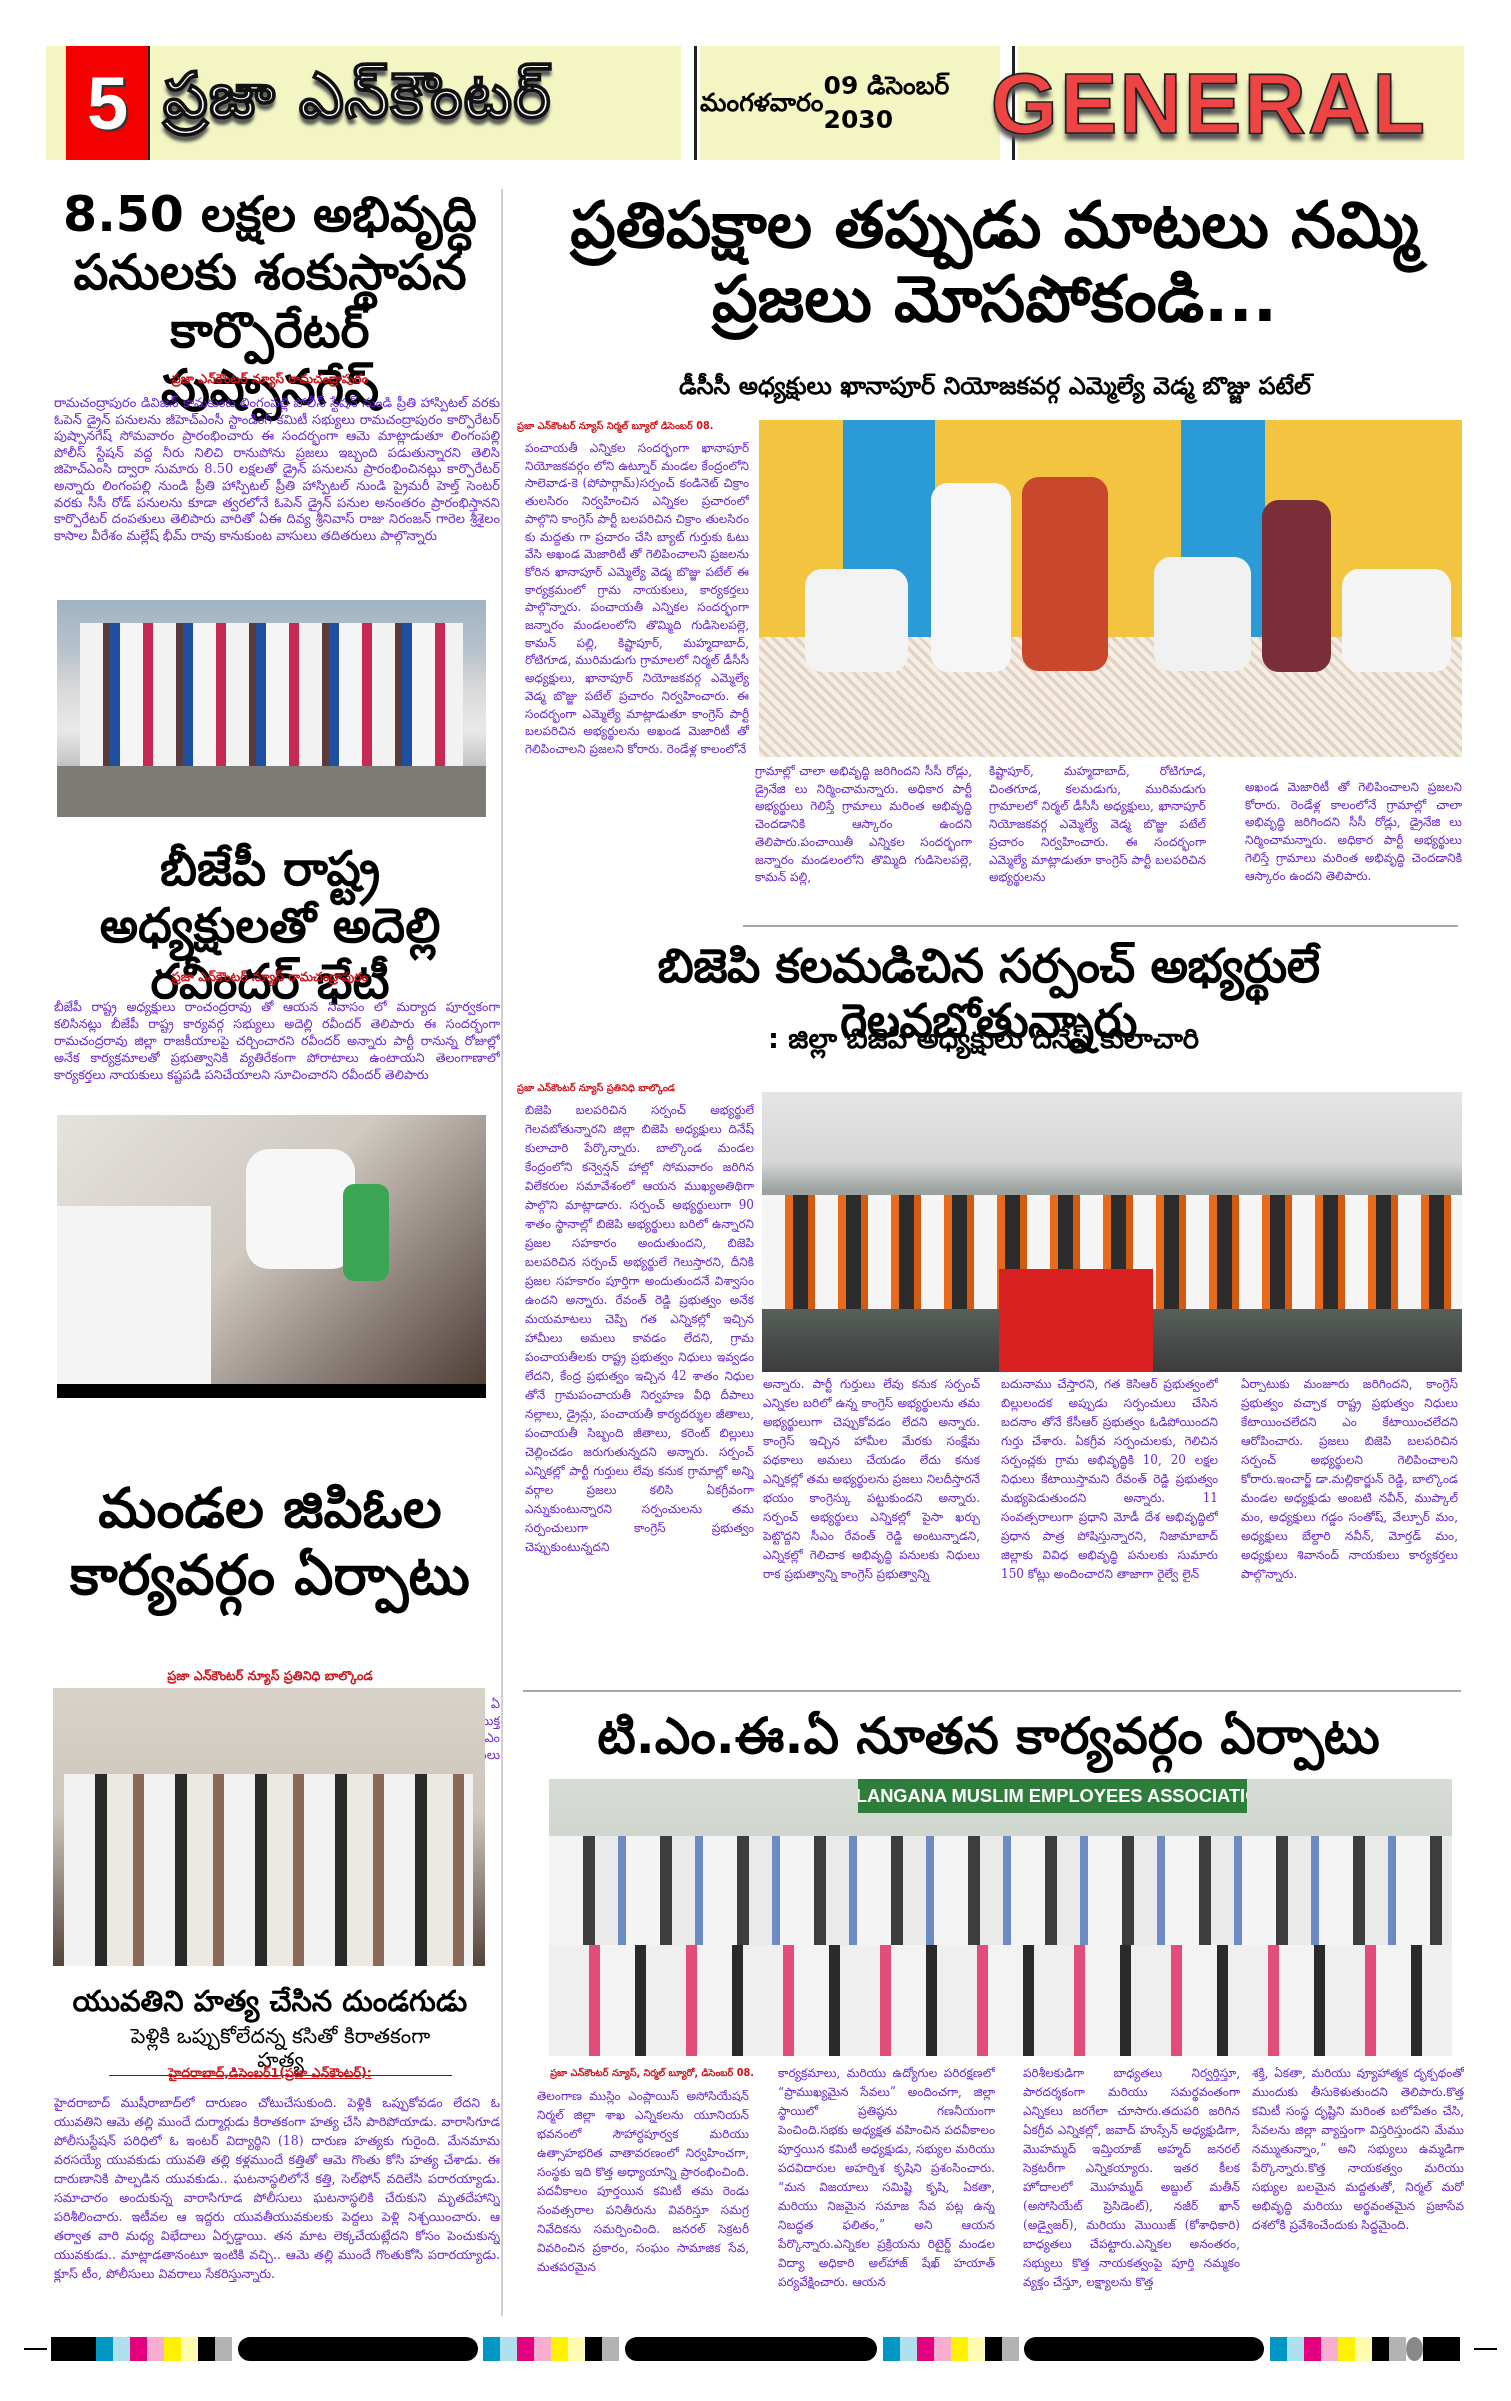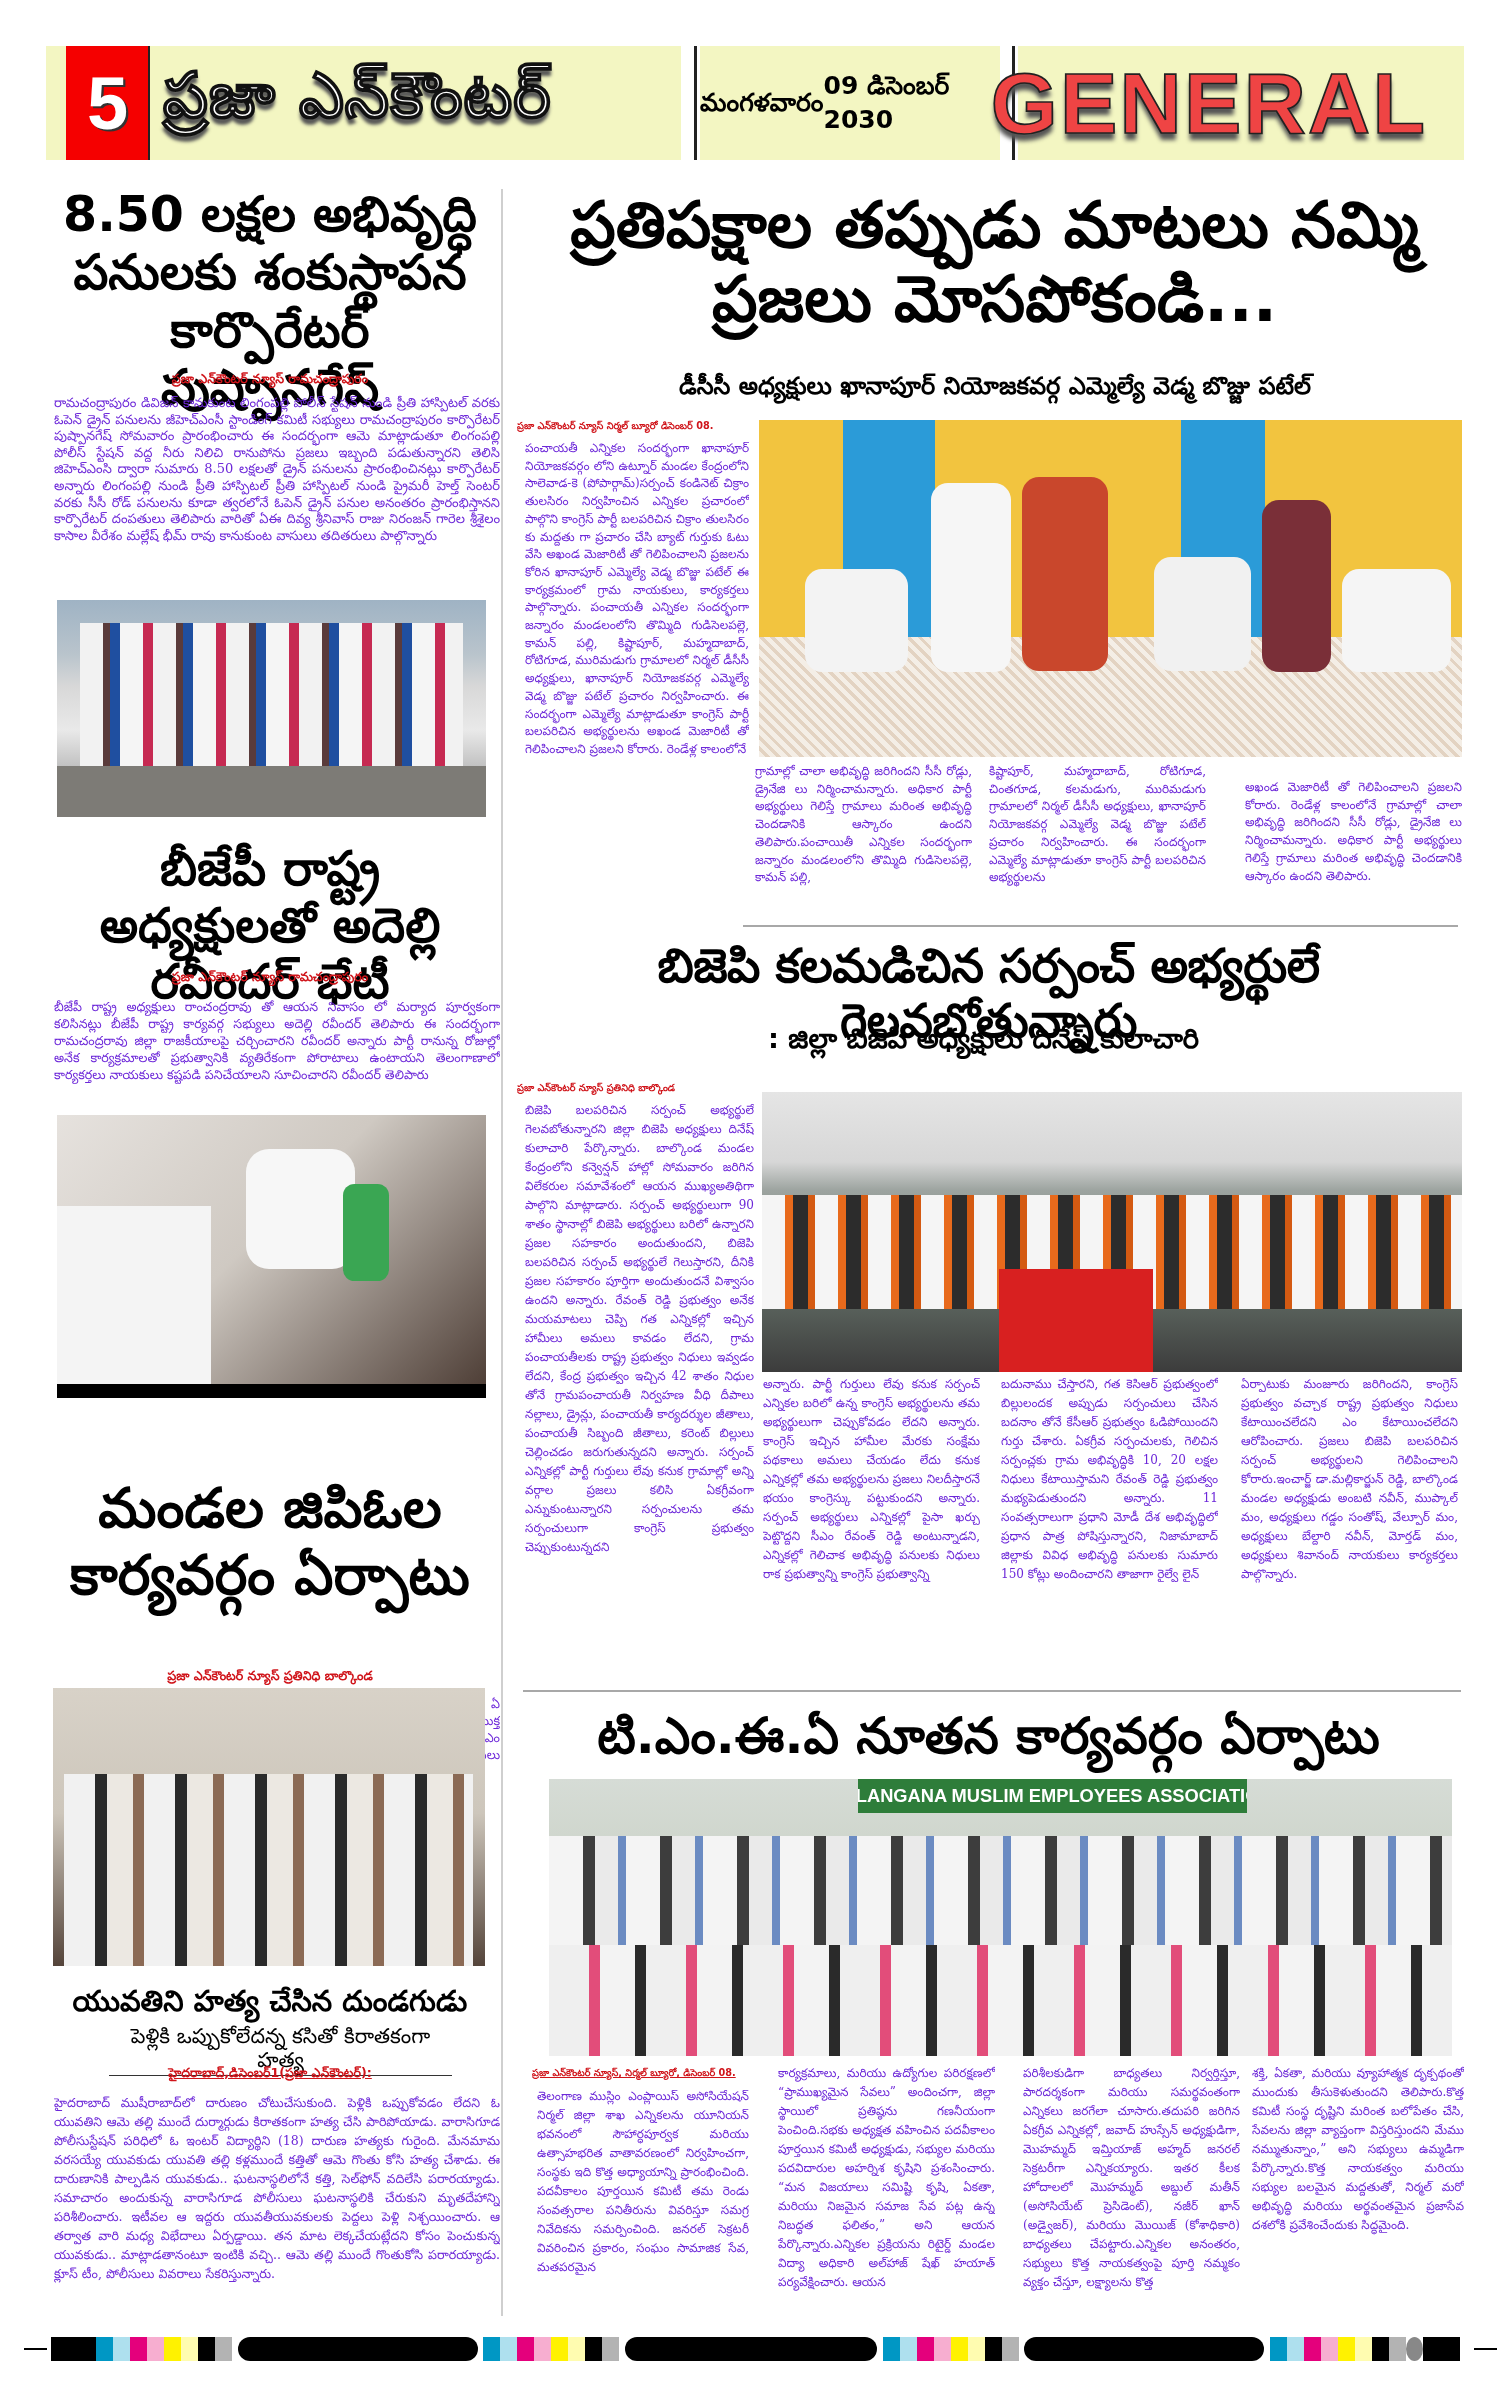--- a/index.html
+++ b/index.html
@@ -124,21 +124,21 @@
 
 <div class="hr" style="left:523px; top:1690px; width:938px;"></div>
 
 <article>
   <h2 class="hl" style="left:517px; top:1707px; width:943px; font-size:50px; margin:0;">టి.ఎం.ఈ.ఏ నూతన కార్యవర్గం ఏర్పాటు</h2>
   <div class="photo" style="left:549px; top:1779px; width:903px; height:277px; background:linear-gradient(180deg,#d6dcd6 0%,#cdd4ca 30%,#b2b6b0 55%,#6e6b65 100%);">
     <div style="position:absolute; left:309px; top:0; width:389px; height:34px; background:#2e7d3a; color:#fff; font:bold 18.3px 'Liberation Sans', sans-serif; display:flex; align-items:center; justify-content:center; white-space:nowrap; overflow:hidden;">TELANGANA MUSLIM EMPLOYEES ASSOCIATION</div>
     <div style="position:absolute; left:0; top:57px; width:100%; height:114px; background:repeating-linear-gradient(90deg,#f4f4f4 0 34px,#3d3d3d 34px 46px,#eaeaea 46px 69px,#6b8bc2 69px 77px);"></div>
     <div style="position:absolute; left:0; top:166px; width:100%; height:111px; background:repeating-linear-gradient(90deg,#efefef 0 40px,#e24d7a 40px 51px,#f3f3f3 51px 86px,#2a2a2a 86px 97px);"></div>
   </div>
-  <div class="dateline" style="left:532px; top:2067px; width:240px; font-size:9.7px; text-align:left;text-decoration:underline;">ప్రజా ఎన్‌కౌంటర్ న్యూస్, నిర్మల్ బ్యూరో, డిసెంబర్ 08.</div>
+  <div class="dateline" style="left:532px; top:2067px; width:240px; font-size:9.7px; text-align:center;">ప్రజా ఎన్‌కౌంటర్ న్యూస్, నిర్మల్ బ్యూరో, డిసెంబర్ 08.</div>
   <p class="body" style="left:537px; top:2087px; width:212px; height:234px; font-size:12px; line-height:19px; margin:0;">తెలంగాణ ముస్లిం ఎంప్లాయిస్ అసోసియేషన్ నిర్మల్ జిల్లా శాఖ ఎన్నికలను యూనియన్ భవనంలో సౌహార్ధపూర్వక మరియు ఉత్సాహభరిత వాతావరణంలో నిర్వహించగా, సంస్థకు ఇది కొత్త అధ్యాయాన్ని ప్రారంభించింది. పదవీకాలం పూర్తయిన కమిటీ తమ రెండు సంవత్సరాల పనితీరును వివరిస్తూ సమగ్ర నివేదికను సమర్పించింది. జనరల్ సెక్రటరీ వివరించిన ప్రకారం, సంఘం సామాజిక సేవ, మతపరమైన</p>
   <p class="body" style="left:778px; top:2064px; width:217px; height:257px; font-size:12px; line-height:19px; margin:0;">కార్యక్రమాలు, మరియు ఉద్యోగుల పరిరక్షణలో “ప్రాముఖ్యమైన సేవలు” అందించగా, జిల్లా స్థాయిలో ప్రతిష్ఠను గణనీయంగా పెంచింది.సభకు అధ్యక్షత వహించిన పదవీకాలం పూర్తయిన కమిటీ అధ్యక్షుడు, సభ్యుల మరియు పదవిదారుల అహర్నిశ కృషిని ప్రశంసించారు. “మన విజయాలు సమిష్టి కృషి, ఏకతా, మరియు నిజమైన సమాజ సేవ పట్ల ఉన్న నిబద్ధత ఫలితం,” అని ఆయన పేర్కొన్నారు.ఎన్నికల ప్రక్రియను రిటైర్డ్ మండల విద్యా అధికారి అల్‌హాజ్ షేఖ్ హయాత్ పర్యవేక్షించారు. ఆయన</p>
   <p class="body" style="left:1023px; top:2064px; width:217px; height:257px; font-size:12px; line-height:19px; margin:0;">పరిశీలకుడిగా బాధ్యతలు నిర్వర్తిస్తూ, పారదర్శకంగా మరియు సమర్థవంతంగా ఎన్నికలు జరగేలా చూసారు.తదుపరి జరిగిన ఏకగ్రీవ ఎన్నికల్లో, జవాద్ హుస్సేన్ అధ్యక్షుడిగా, మొహమ్మద్ ఇమ్తియాజ్ అహ్మద్ జనరల్ సెక్రటరీగా ఎన్నికయ్యారు. ఇతర కీలక హోదాలలో మొహమ్మద్ అబ్దుల్ మతీన్ (అసోసియేట్ ప్రెసిడెంట్), నజీర్ ఖాన్ (అడ్వైజర్), మరియు మొయిజ్ (కోశాధికారి) బాధ్యతలు చేపట్టారు.ఎన్నికల అనంతరం, సభ్యులు కొత్త నాయకత్వంపై పూర్తి నమ్మకం వ్యక్తం చేస్తూ, లక్ష్యాలను కొత్త</p>
   <p class="body" style="left:1252px; top:2064px; width:212px; height:257px; font-size:12px; line-height:19px; margin:0;">శక్తి, ఏకతా, మరియు వ్యూహాత్మక దృక్పథంతో ముందుకు తీసుకెళుతుందని తెలిపారు.కొత్త కమిటీ సంస్థ దృష్టిని మరింత బలోపేతం చేసి, సేవలను జిల్లా వ్యాప్తంగా విస్తరిస్తుందని మేము నమ్ముతున్నాం,” అని సభ్యులు ఉమ్మడిగా పేర్కొన్నారు.కొత్త నాయకత్వం మరియు సభ్యుల బలమైన మద్దతుతో, నిర్మల్ మరో అభివృద్ధి మరియు అర్థవంతమైన ప్రజాసేవ దశలోకి ప్రవేశించేందుకు సిద్ధమైంది.</p>
 </article>
 
 <div class="cross" style="left:24px; top:2348px;"></div>
 <div class="cross" style="left:1474px; top:2348px;"></div>
 <div class="regbar">
   <div class="sw" style="width:45px;background:#000"></div>

